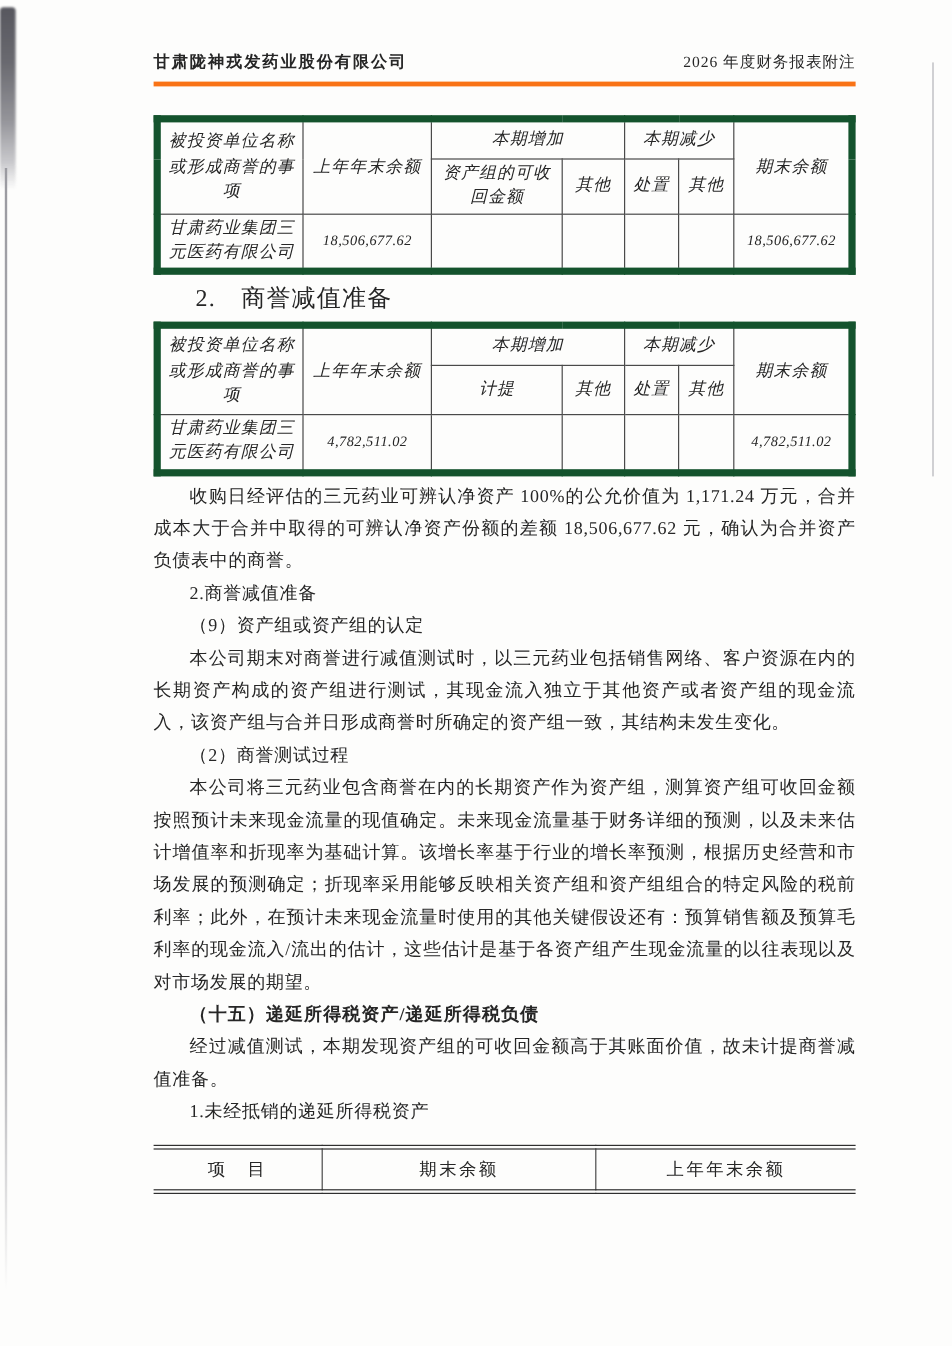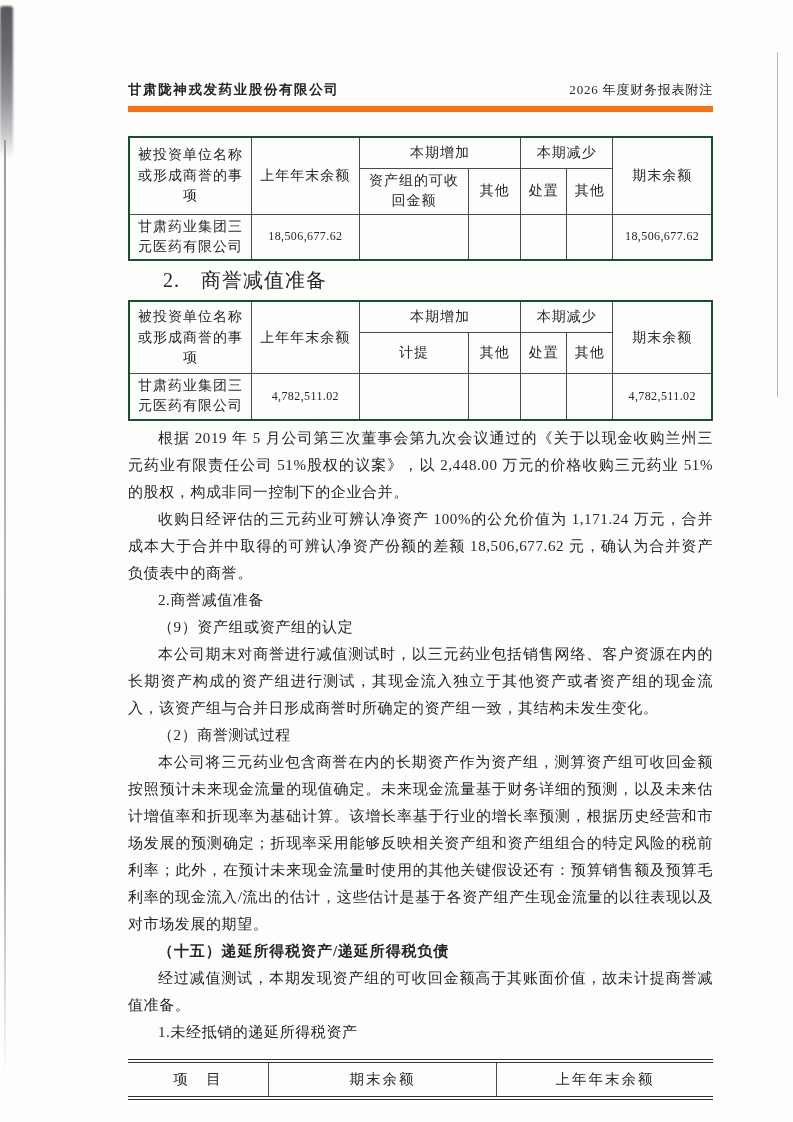--- a/index.html
+++ b/index.html
@@ -25,29 +25,29 @@
   }
   .edge-line-right {
     position:absolute; left:777px; top:52px; width:1px; height:345px;
     background:#b3b3b8;
   }
 
   .content { position:absolute; left:128px; top:0; width:585px; }
 
   .doc-header {
     display:flex; justify-content:space-between; align-items:flex-end;
-    padding-top:81px; padding-bottom:7px;
-    border-bottom:6px solid #f97316;
+    padding-top:43px; padding-bottom:7px;
+    border-bottom:4px solid #f97316;
   }
   .company { font-size:13.5px; font-weight:600; letter-spacing:1.6px; }
   .doc-title { font-size:13px; font-weight:400; letter-spacing:0.8px; }
 
   table.fin {
     width:100%; border-collapse:collapse; table-layout:fixed;
-    font-size:14px; border:2px solid #14532d;
+    font-size:14px; border:6px solid #14532d;font-style:italic;
   }
   table.fin.t1 { margin-top:24px; }
   table.fin.t2 { margin-top:0; }
   .fin th, .fin td {
     border:1px solid #4a4a4a; text-align:center; vertical-align:middle;
     padding:2px 3px; line-height:1.45; font-weight:400; letter-spacing:1px;
   }
   .fin thead tr.r1 th { height:26px; }
   .fin thead tr.r2 th { height:36px; }
   .fin tbody td { height:37px; }
@@ -161,21 +161,20 @@
           <td></td>
           <td></td>
           <td></td>
           <td></td>
           <td class="num">4,782,511.02</td>
         </tr>
       </tbody>
     </table>
 
     <div class="body-text">
-      <p class="para">根据 2019 年 5 月公司第三次董事会第九次会议通过的《关于以现金收购兰州三元药业有限责任公司 51%股权的议案》，以 2,448.00 万元的价格收购三元药业 51%的股权，构成非同一控制下的企业合并。</p>
       <p class="para">收购日经评估的三元药业可辨认净资产 100%的公允价值为 1,171.24 万元，合并成本大于合并中取得的可辨认净资产份额的差额 18,506,677.62 元，确认为合并资产负债表中的商誉。</p>
       <p class="para">2.商誉减值准备</p>
       <p class="para">（9）资产组或资产组的认定</p>
       <p class="para">本公司期末对商誉进行减值测试时，以三元药业包括销售网络、客户资源在内的长期资产构成的资产组进行测试，其现金流入独立于其他资产或者资产组的现金流入，该资产组与合并日形成商誉时所确定的资产组一致，其结构未发生变化。</p>
       <p class="para">（2）商誉测试过程</p>
       <p class="para">本公司将三元药业包含商誉在内的长期资产作为资产组，测算资产组可收回金额按照预计未来现金流量的现值确定。未来现金流量基于财务详细的预测，以及未来估计增值率和折现率为基础计算。该增长率基于行业的增长率预测，根据历史经营和市场发展的预测确定；折现率采用能够反映相关资产组和资产组组合的特定风险的税前利率；此外，在预计未来现金流量时使用的其他关键假设还有：预算销售额及预算毛利率的现金流入/流出的估计，这些估计是基于各资产组产生现金流量的以往表现以及对市场发展的期望。</p>
       <p class="para bold">（十五）递延所得税资产/递延所得税负债</p>
       <p class="para">经过减值测试，本期发现资产组的可收回金额高于其账面价值，故未计提商誉减值准备。</p>
       <p class="para">1.未经抵销的递延所得税资产</p>
     </div>

